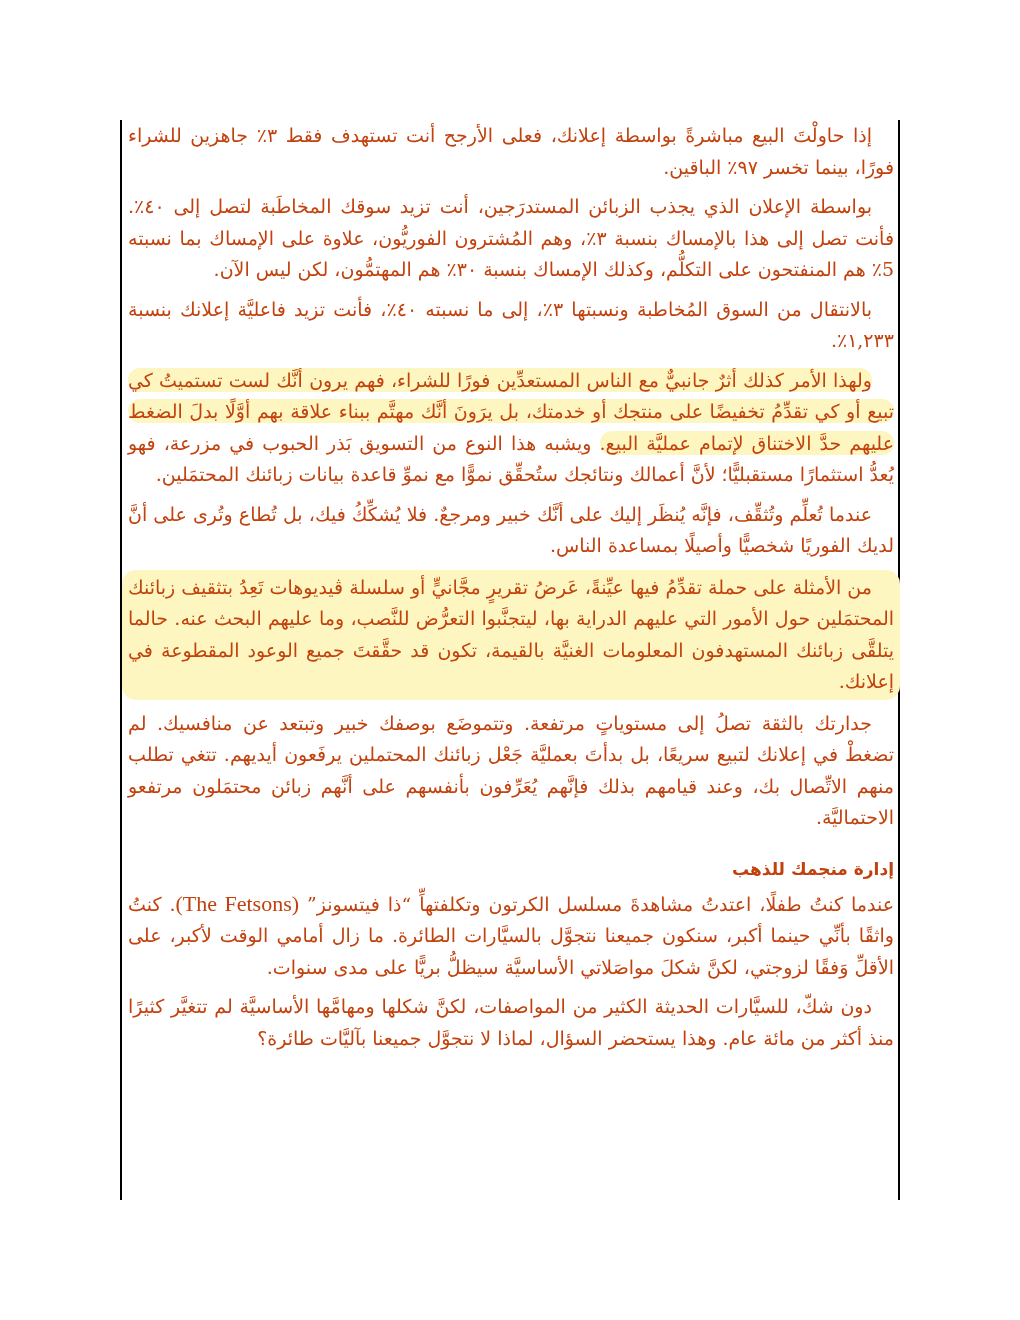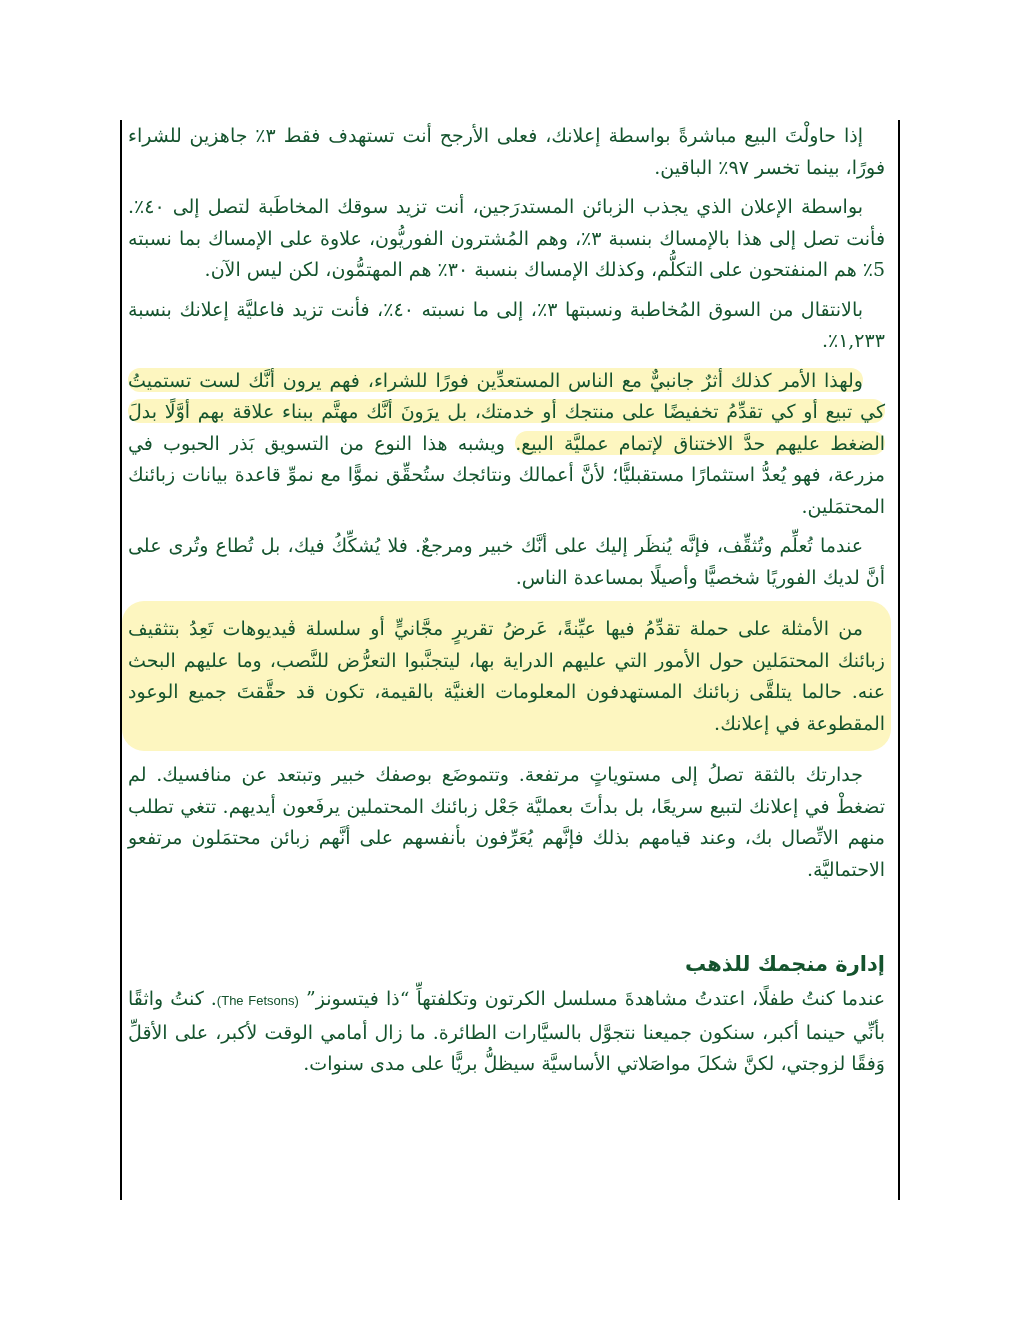--- a/index.html
+++ b/index.html
@@ -3,33 +3,33 @@
 <meta charset="utf-8">
 <style>
   html, body { margin: 0; padding: 0; background: #ffffff; }
   body { width: 1020px; height: 1320px; position: relative; overflow: hidden; }
   .page {
     position: absolute; left: 120px; top: 120px; width: 780px; height: 1080px;
     border-left: 2px solid #000; border-right: 2px solid #000;
     box-sizing: border-box;
   }
   .content {
-    position: absolute; left: 6px; right: 13px; top: 0;
+    position: absolute; left: 6px; right: 4px; top: 0;
     direction: rtl; text-align: justify;
     font-family: "DejaVu Serif", "Liberation Serif", serif;
-    font-size: 19px; line-height: 31.5px; color: #14532d;
+    font-size: 19px; line-height: 31.5px; color: #c2410c;
   }
   .para { margin: 0 0 8px 0; text-indent: 22px; }
   .hl { background: #fdf6c0; border-radius: 12px; padding: 1px 0; box-decoration-break: clone; -webkit-box-decoration-break: clone; }
-  .hl-block { background: #fdf6c0; border-radius: 22px; margin-left: -6px; margin-right: -6px; padding: 12px 6px; }
+  .hl-block { background: #fdf6c0; border-radius: 14px; margin-left: -6px; margin-right: -6px; padding: 2px 6px; }
   .section-heading {
     font-family: "DejaVu Sans", "Liberation Sans", sans-serif;
-    font-weight: bold; font-size: 21px; margin: 64px 0 4px 0; line-height: 30px; text-indent: 0;
+    font-weight: bold; font-size: 17px; margin: 20px 0 4px 0; line-height: 30px; text-indent: 0;
   }
-  .latin { direction: ltr; unicode-bidi: embed; font-family: Liberation Sans, sans-serif; font-size: 13px; }
+  .latin { direction: ltr; unicode-bidi: embed; font-family: Liberation Serif, serif; font-size: 22px; }
 </style>
 </head>
 <body>
 
 <div class="page">
   <div class="content">
 
     <p class="para">إذا حاولْتَ البيع مباشرةً بواسطة إعلانك، فعلى الأرجح أنت تستهدف فقط ٣٪ جاهزين للشراء فورًا، بينما تخسر ٩٧٪ الباقين.</p>
 
     <p class="para">بواسطة الإعلان الذي يجذب الزبائن المستدرَجين، أنت تزيد سوقك المخاطَبة لتصل إلى ٤٠٪. فأنت تصل إلى هذا بالإمساك بنسبة ٣٪، وهم المُشترون الفوريُّون، علاوة على الإمساك بما نسبته 5٪ هم المنفتحون على التكلُّم، وكذلك الإمساك بنسبة ٣٠٪ هم المهتمُّون، لكن ليس الآن.</p>
@@ -45,16 +45,17 @@
     <p class="para hl-block">من الأمثلة على حملة تقدِّمُ فيها عيِّنةً، عَرضُ تقريرٍ مجَّانيٍّ أو سلسلة ڤيديوهات تَعِدُ بتثقيف زبائنك المحتمَلين حول الأمور التي عليهم الدراية بها، ليتجنَّبوا التعرُّض للنَّصب، وما عليهم البحث عنه. حالما يتلقَّى زبائنك المستهدفون المعلومات الغنيَّة بالقيمة، تكون قد حقَّقتَ جميع الوعود المقطوعة في إعلانك.</p>
 
     <p class="para">جدارتك بالثقة تصلُ إلى مستوياتٍ مرتفعة. وتتموضَع بوصفك خبير وتبتعد عن منافسيك. لم تضغطْ في إعلانك لتبيع سريعًا، بل بدأتَ بعمليَّة جَعْل زبائنك المحتملين يرفَعون أيديهم. تتغي تطلب منهم الاتِّصال بك، وعند قيامهم بذلك فإنَّهم يُعَرِّفون بأنفسهم على أنَّهم زبائن محتمَلون مرتفعو الاحتماليَّة.</p>
 
     <h3 class="section-heading">إدارة منجمك للذهب</h3>
 
     <p class="para" style="text-indent:0">
       <span>عندما كنتُ طفلًا، اعتدتُ مشاهدةَ مسلسل الكرتون وتكلفتهاِّ “ذا فيتسونز” </span><span class="latin">(The Fetsons)</span><span>. كنتُ واثقًا بأنِّي حينما أكبر، سنكون جميعنا نتجوَّل بالسيَّارات الطائرة. ما زال أمامي الوقت لأكبر، على الأقلِّ وَفقًا لزوجتي، لكنَّ شكلَ مواصَلاتي الأساسيَّة سيظلُّ بريًّا على مدى سنوات.</span>
     </p>
 
+    <p class="para">دون شكّ، للسيَّارات الحديثة الكثير من المواصفات، لكنَّ شكلها ومهامَّها الأساسيَّة لم تتغيَّر كثيرًا منذ أكثر من مائة عام. وهذا يستحضر السؤال، لماذا لا نتجوَّل جميعنا بآليَّات طائرة؟</p>
 
 
   </div>
 </div>
 
 </body></html>

